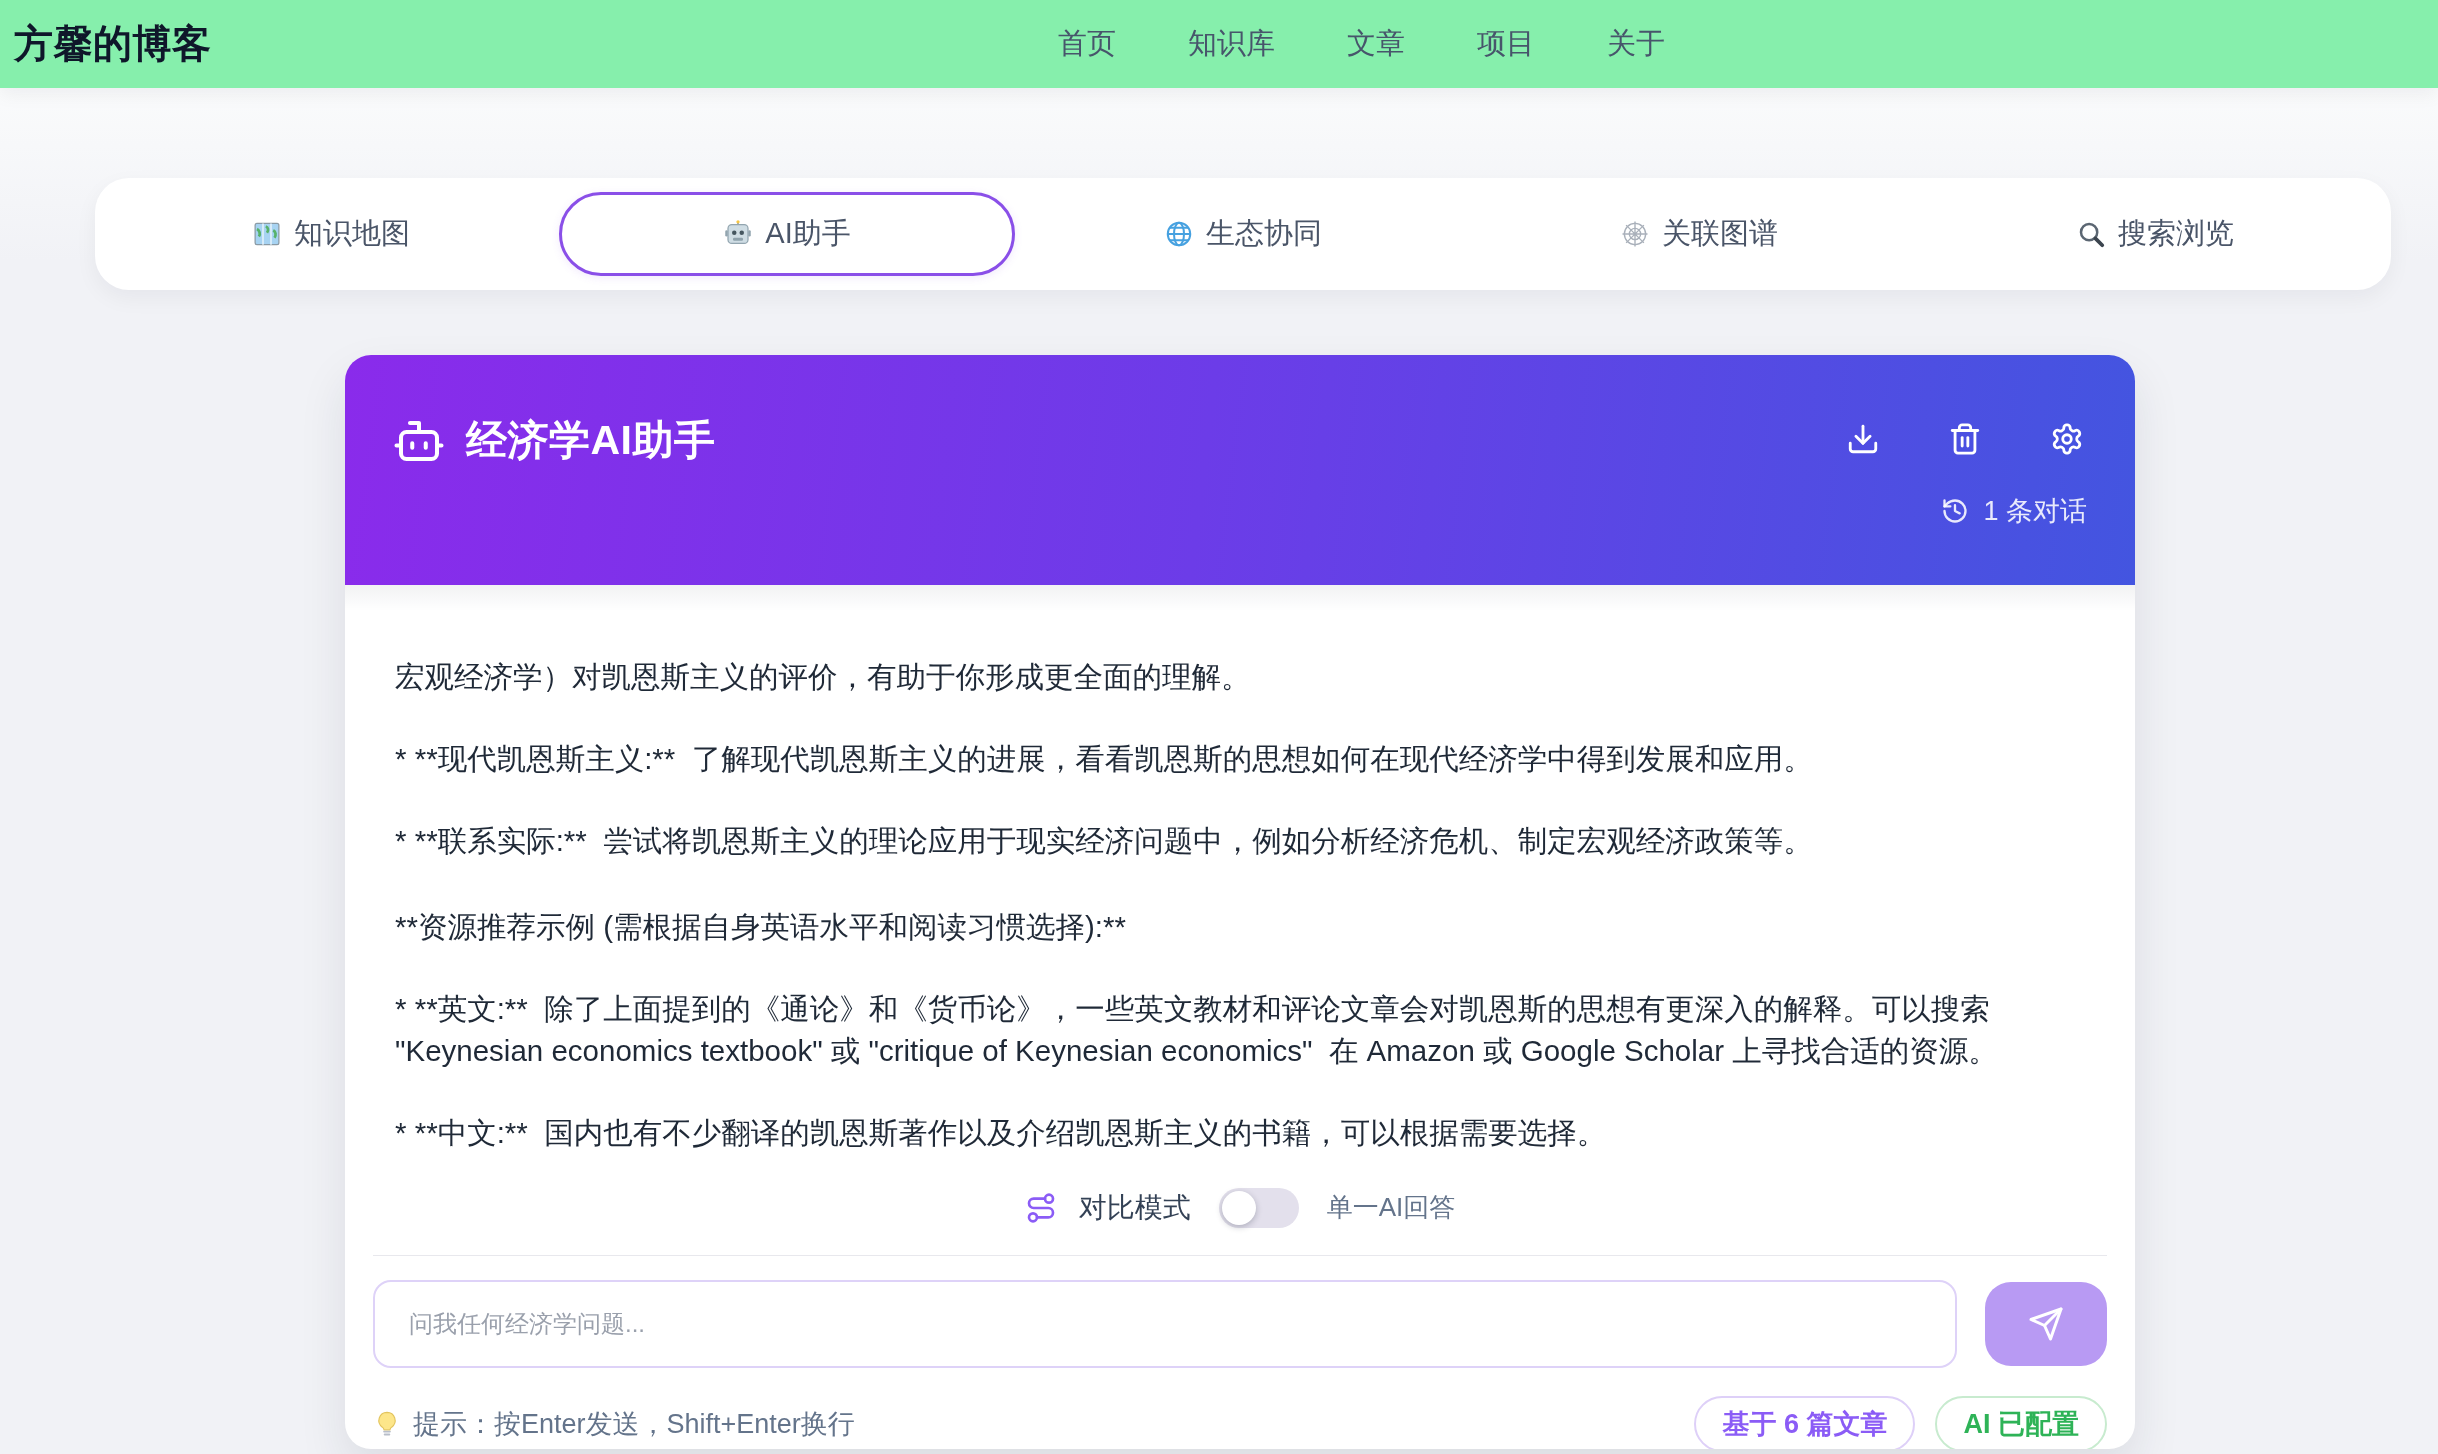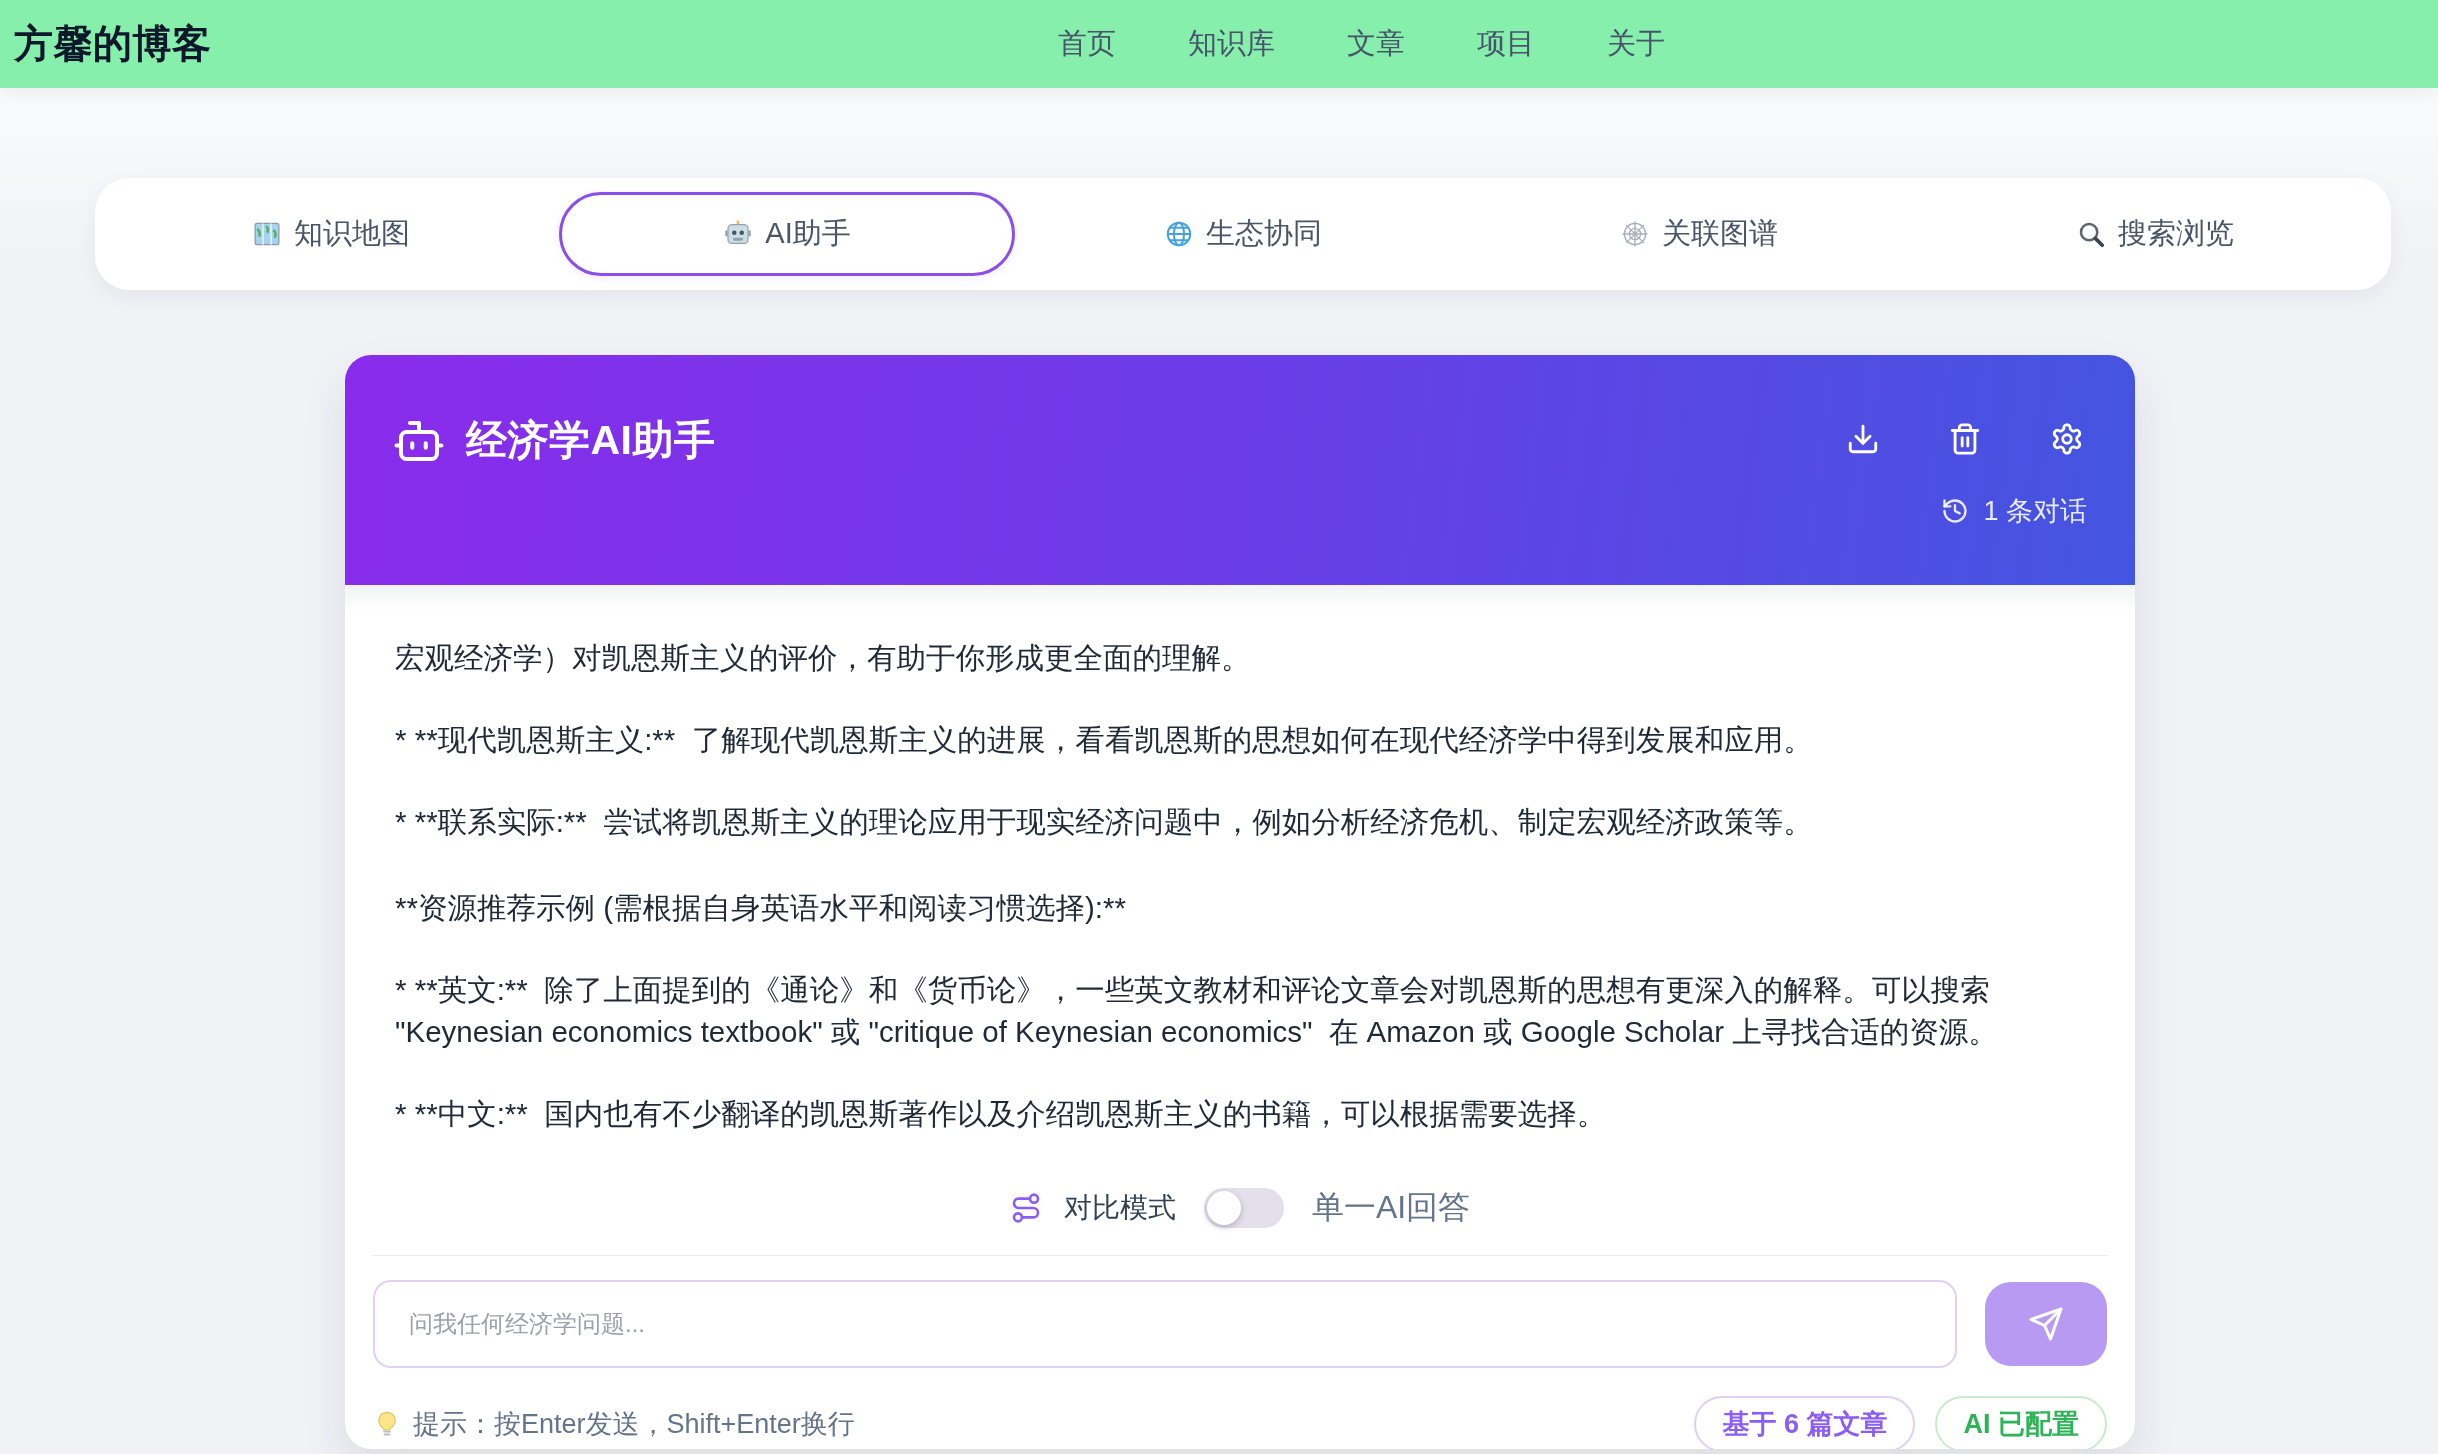--- a/index.html
+++ b/index.html
@@ -55,31 +55,31 @@
     display:flex; align-items:center; justify-content:center; }
   .icon-btn svg { width:34px; height:34px; stroke:#ffffff; fill:none; stroke-width:2; stroke-linecap:round; stroke-linejoin:round; }
   .history-row { position:absolute; right:48px; top:138px; display:flex; align-items:center; gap:14px;
     font-size:27px; color:rgba(255,255,255,.88); }
   .history-row svg { width:28px; height:28px; stroke:rgba(255,255,255,.88); fill:none; stroke-width:2; stroke-linecap:round; stroke-linejoin:round; }
 
   
   .messages { position:relative; height:575px; overflow:hidden; padding:52px 50px 0 50px; }
   .messages::before { content:""; position:absolute; left:0; top:0; width:100%; height:26px;
     background:linear-gradient(rgba(15,23,42,.055),rgba(15,23,42,0)); }
-  .messages p { font-size:29.5px; line-height:42px; color:#1f2937; margin-bottom:40px; white-space:pre-wrap; }
+  .messages p { font-size:29.5px; line-height:42px; color:#1f2937; margin-bottom:40px; white-space:pre-wrap;margin-top:19px; }
   .messages p.section-gap { margin-top:44px; }
 
   
   .compare-row { height:95px; display:flex; align-items:center; justify-content:center; gap:22px; }
   .compare-row svg { width:32px; height:32px; stroke:#8b5cf6; fill:none; stroke-width:2; stroke-linecap:round; stroke-linejoin:round; }
   .compare-label { font-size:28px; color:#334155; font-weight:500; }
   .switch { width:80px; height:40px; border-radius:20px; background:#e3e0ec; position:relative; cursor:pointer; margin:0 6px; }
   .switch .knob { position:absolute; left:3px; top:3px; width:34px; height:34px; border-radius:50%;
     background:#ffffff; box-shadow:0 2px 6px rgba(15,23,42,.25); }
-  .compare-state { font-size:32px; color:#64748b; }
+  .compare-state { font-size:26px; color:#64748b; }
 
   .divider { border-top:1px solid #e8e8ed; margin:0 28px; }
 
   
   .composer { display:flex; align-items:center; gap:28px; padding:24px 28px 0 28px; }
   .composer input {
     flex:1; height:88px; border-radius:18px; border:2px solid #ded2f8; background:#ffffff;
     font-size:24px; padding:0 34px; color:#1f2937; outline:none;
     font-family:"Liberation Sans","DejaVu Sans",sans-serif;
   }

